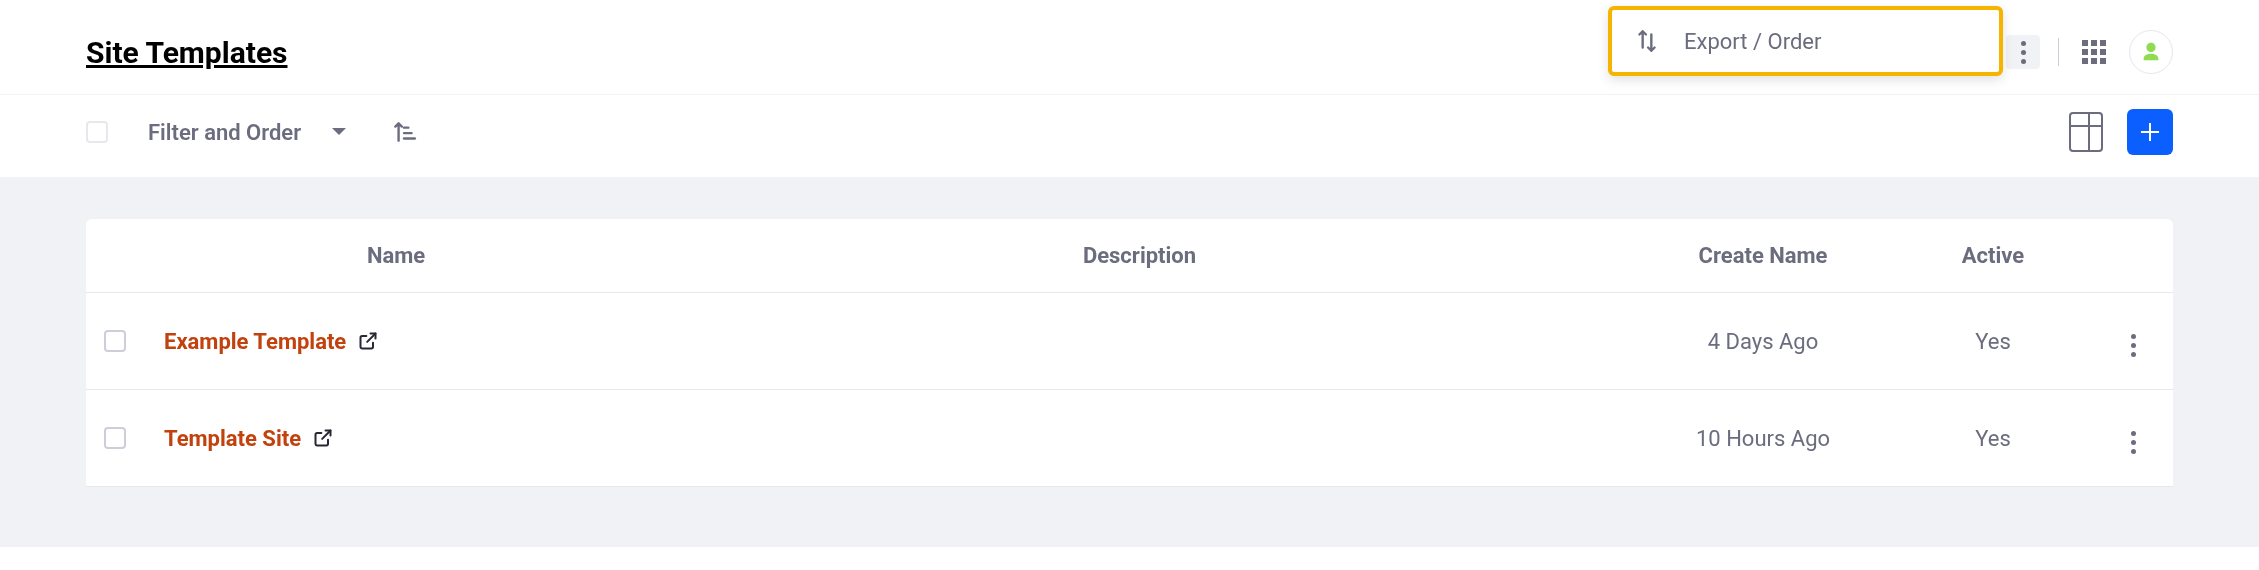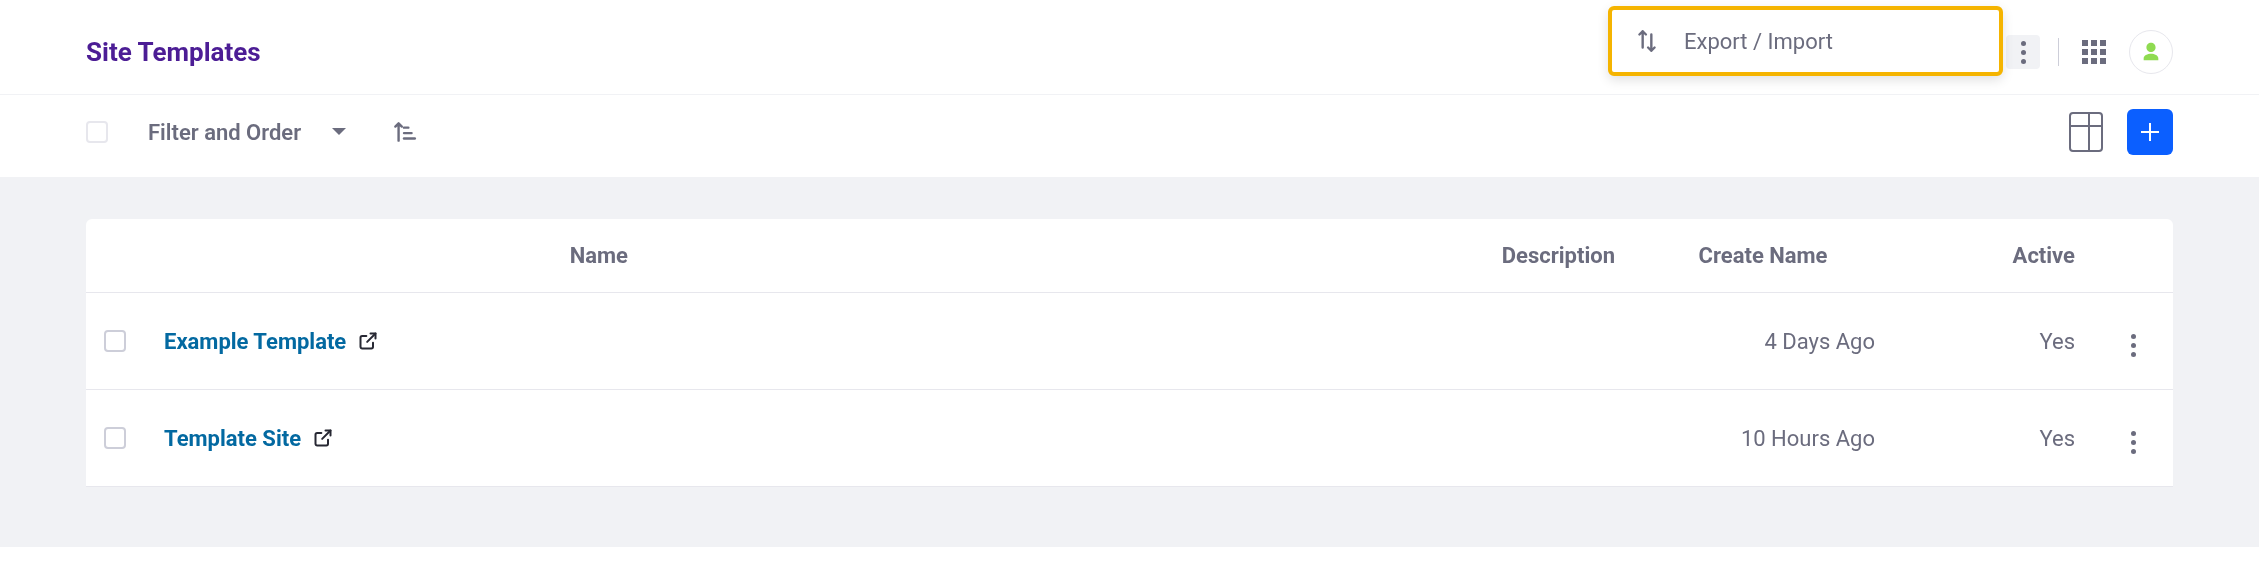--- a/index.html
+++ b/index.html
@@ -12,23 +12,24 @@
     font-size: 20px;
   }
   .header-bar {
     display: flex;
     align-items: center;
     justify-content: space-between;
     padding: 30px 86px 20px 86px;
     background: #ffffff;
   }
   .page-title {
-    font-size: 26px;
+    font-size: 30px;
     font-weight: 700;
-    color: #4c1d95;
+    color: #000000;
+    text-decoration: underline;
   }
   .header-right {
     display: flex;
     align-items: center;
     gap: 18px;
     position: relative;
   }
   .export-dropdown {
     border: 4px solid #f5b400;
     border-radius: 6px;
@@ -151,21 +152,21 @@
     width: 100%;
     background: transparent;
     border-collapse: separate;
     border-spacing: 0;
   }
   .table thead th {
     background: #ffffff;
     color: #6b6c7e;
     font-weight: 700;
     font-size: 22px;
-    text-align: right;
+    text-align: center;
     padding: 24px 18px;
     border-bottom: 1px solid #e7e7ed;
   }
   .table thead th:first-child { width: 60px; border-top-left-radius: 6px; }
   .table thead th:last-child { width: 80px; border-top-right-radius: 6px; }
   .col-name { width: 500px; }
   .col-desc { width: auto; }
   .col-date { width: 260px; text-align: center !important; }
   .col-active { width: 200px; text-align: left; }
   .table tbody td {
@@ -173,24 +174,24 @@
     padding: 26px 18px;
     font-size: 22px;
     border-bottom: 1px solid #e7e7ed;
     vertical-align: middle;
   }
   .row-name {
     display: flex;
     align-items: center;
     gap: 12px;
     font-weight: 700;
-    color: #0369a1;
-    cursor: pointer;
-  }
-  .td-center { text-align: right; color: #6b6c7e; }
+    color: #c2410c;
+    cursor: pointer;
+  }
+  .td-center { text-align: center; color: #6b6c7e; }
   .td-actions { text-align: center; }
   .kebab {
     display: inline-flex;
     flex-direction: column;
     gap: 4px;
     cursor: pointer;
     padding: 6px;
   }
   .kebab span { width:5px; height:5px; border-radius:50%; background:#6b6c7e; }
 </style>
@@ -199,21 +200,21 @@
 
 <div class="header-bar">
   <div class="page-title">Site Templates</div>
   <div class="header-right">
 
     <div class="export-dropdown">
       <svg width="26" height="26" viewBox="0 0 24 24" fill="none">
         <path d="M8 3 L8 18 M8 3 L5 6 M8 3 L11 6" stroke="#6b6c7e" stroke-width="2.2" stroke-linecap="round" stroke-linejoin="round"></path>
         <path d="M16 6 L16 21 M16 21 L13 18 M16 21 L19 18" stroke="#6b6c7e" stroke-width="2.2" stroke-linecap="round" stroke-linejoin="round"></path>
       </svg>
-      <span class="export-text">Export / Import</span>
+      <span class="export-text">Export / Order</span>
     </div>
 
     <span style="width:400px; height:10px; display:inline-block"></span>
 
     <div class="icon-btn boxed">
       <span class="kebab">
           <span></span>
           <span></span>
           <span></span>
         </span>

